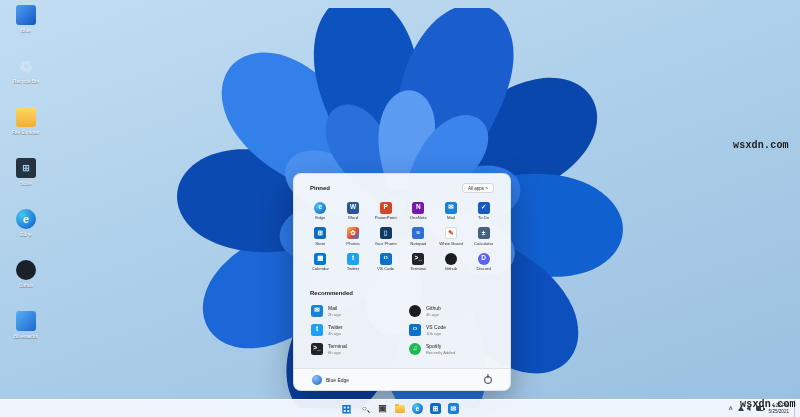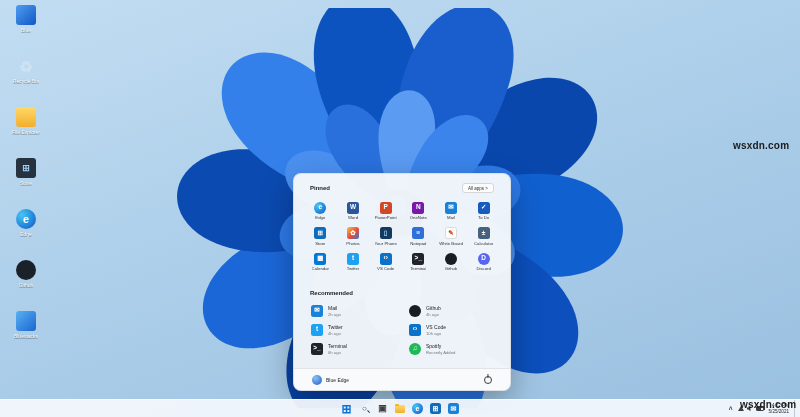--- a/index.html
+++ b/index.html
@@ -1,20 +1,20 @@
 <!DOCTYPE html>
 <html><head>
 <meta charset="utf-8">
 <style>
   html,body{margin:0;padding:0;background:#666;}
   *{box-sizing:border-box;font-family:"Liberation Sans",sans-serif;}
   .screen{position:relative;width:800px;height:417px;overflow:hidden;
     background:linear-gradient(160deg,#c2ddf2 0%,#a9cce8 55%,#9ac0e0 100%);}
   .bloom{position:absolute;left:160px;top:8px;width:480px;height:400px;z-index:1;}
-  .watermark{position:absolute;z-index:20;font-weight:bold;font-size:10px;color:#1c1c1c;letter-spacing:.2px;}
+  .watermark{position:absolute;z-index:20;font-weight:bold;font-size:10px;color:#1c1c1c;letter-spacing:.2px;font-family:Liberation Mono, monospace;}
   .watermark-mid{left:733px;top:140px;}
   .watermark-bottom{left:740px;top:399px;}
   
   .desktop-icons{position:absolute;left:2px;top:5px;width:48px;display:flex;flex-direction:column;gap:23px;z-index:2;}
   .d-icon{display:flex;flex-direction:column;align-items:center;gap:2px;cursor:default;}
   .d-icon .tile-icon{width:20px;height:20px;border-radius:3px;display:flex;align-items:center;justify-content:center;
     font-size:11px;font-weight:bold;color:#fff;line-height:1;}
   .d-label{font-size:5px;color:#fff;text-shadow:0 1px 2px rgba(0,0,0,.65);white-space:nowrap;max-width:46px;overflow:hidden;}
   
   .start-menu{position:absolute;left:293px;top:173px;width:218px;height:218px;z-index:5;

